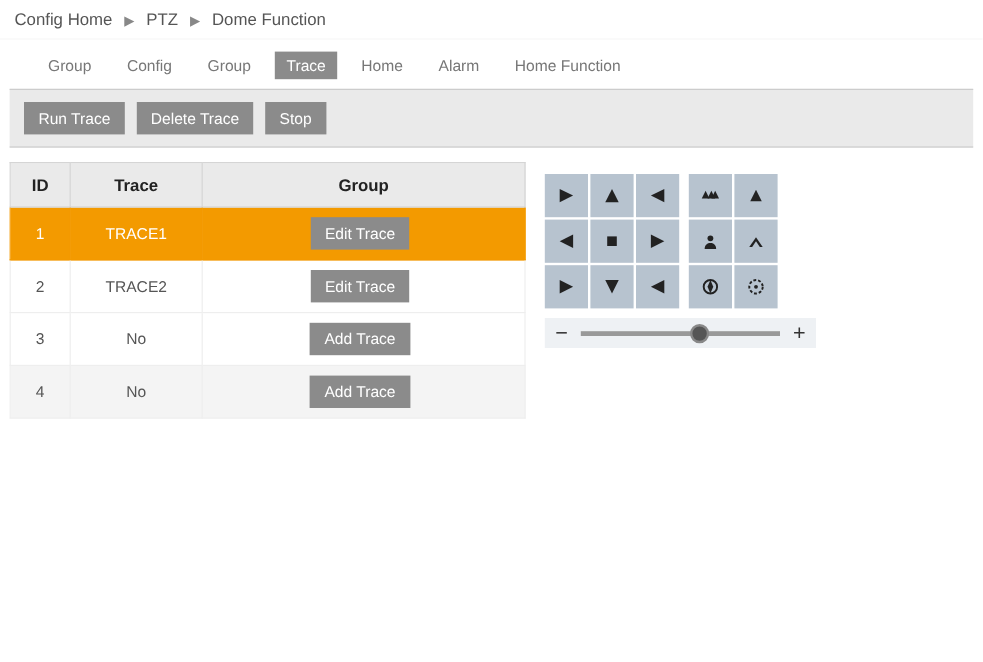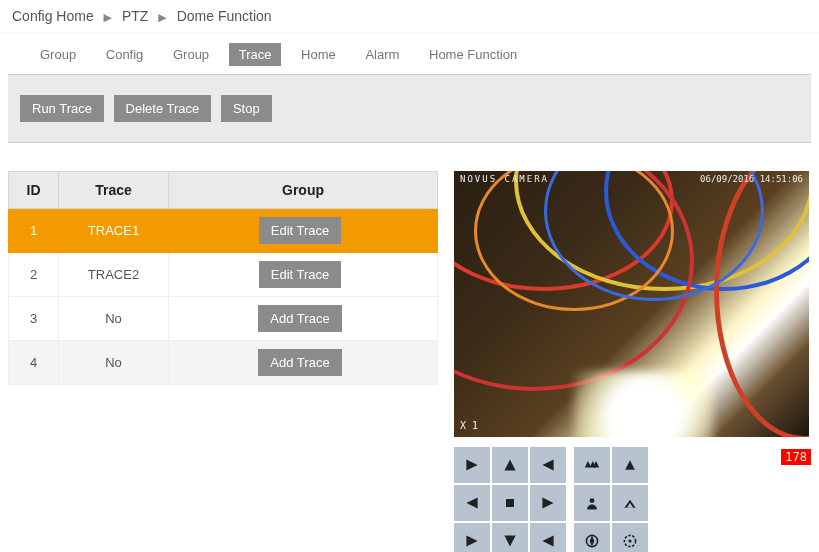--- a/index.html
+++ b/index.html
@@ -32,22 +32,22 @@
     color: #777;
   }
   .tabbar .tab.active {
     background: #8b8b8b;
     color: #fff;
   }
   .toolbar {
     background: #eaeaea;
     border-top: 1px solid #ccc;
     border-bottom: 1px solid #ccc;
-    padding: 20px 12px;
-    margin: 2px 8px 28px 8px;
+    padding: 10px 12px;
+    margin: 2px 8px 12px 8px;
   }
   .btn {
     display: inline-block;
     background: #8b8b8b;
     color: #fff;
     border: none;
     padding: 6px 12px;
     font-size: 13px;
     cursor: pointer;
     margin-right: 6px;
@@ -231,34 +231,20 @@
         <tr class="alt">
           <td>4</td>
           <td>No</td>
           <td class="actcell"><button class="btn">Add Trace</button></td>
         </tr>
       </tbody>
     </table>
   </div>
 
   <div class="right">
-    <div class="video">
-
-      <div class="cable" style="width:260px;height:180px;left:-40px;top:-60px;border-color:#d93a2b;"></div>
-      <div class="cable" style="width:300px;height:220px;left:60px;top:-100px;border-color:#e0c23a;"></div>
-      <div class="cable" style="width:240px;height:200px;left:150px;top:-80px;border-color:#2a5ad9;"></div>
-      <div class="cable" style="width:200px;height:160px;left:20px;top:-20px;border-color:#e88a2a;border-width:3px;"></div>
-      <div class="cable" style="width:320px;height:260px;left:-80px;top:-40px;border-color:#c33;"></div>
-      <div class="cable" style="width:180px;height:300px;left:260px;top:-30px;border-color:#d04028;border-width:5px;"></div>
-      <div class="cable" style="width:220px;height:180px;left:90px;top:-50px;border-color:#3a6ae0;border-width:3px;"></div>
-      <div class="glare"></div>
-      <div class="osd-left">NOVUS CAMERA</div>
-      <div class="osd-right">06/09/2016 14:51:06</div>
-      <div class="osd-zoom">X 1</div>
-    </div>
 
     <div class="badge178">178</div>
 
     <div class="ptz-pad">
 
       <div class="grid3">
         <div class="padbtn">
             <svg viewBox="0 0 20 20">
               <polygon points="3,3 17,10 3,17"></polygon>
             </svg>

